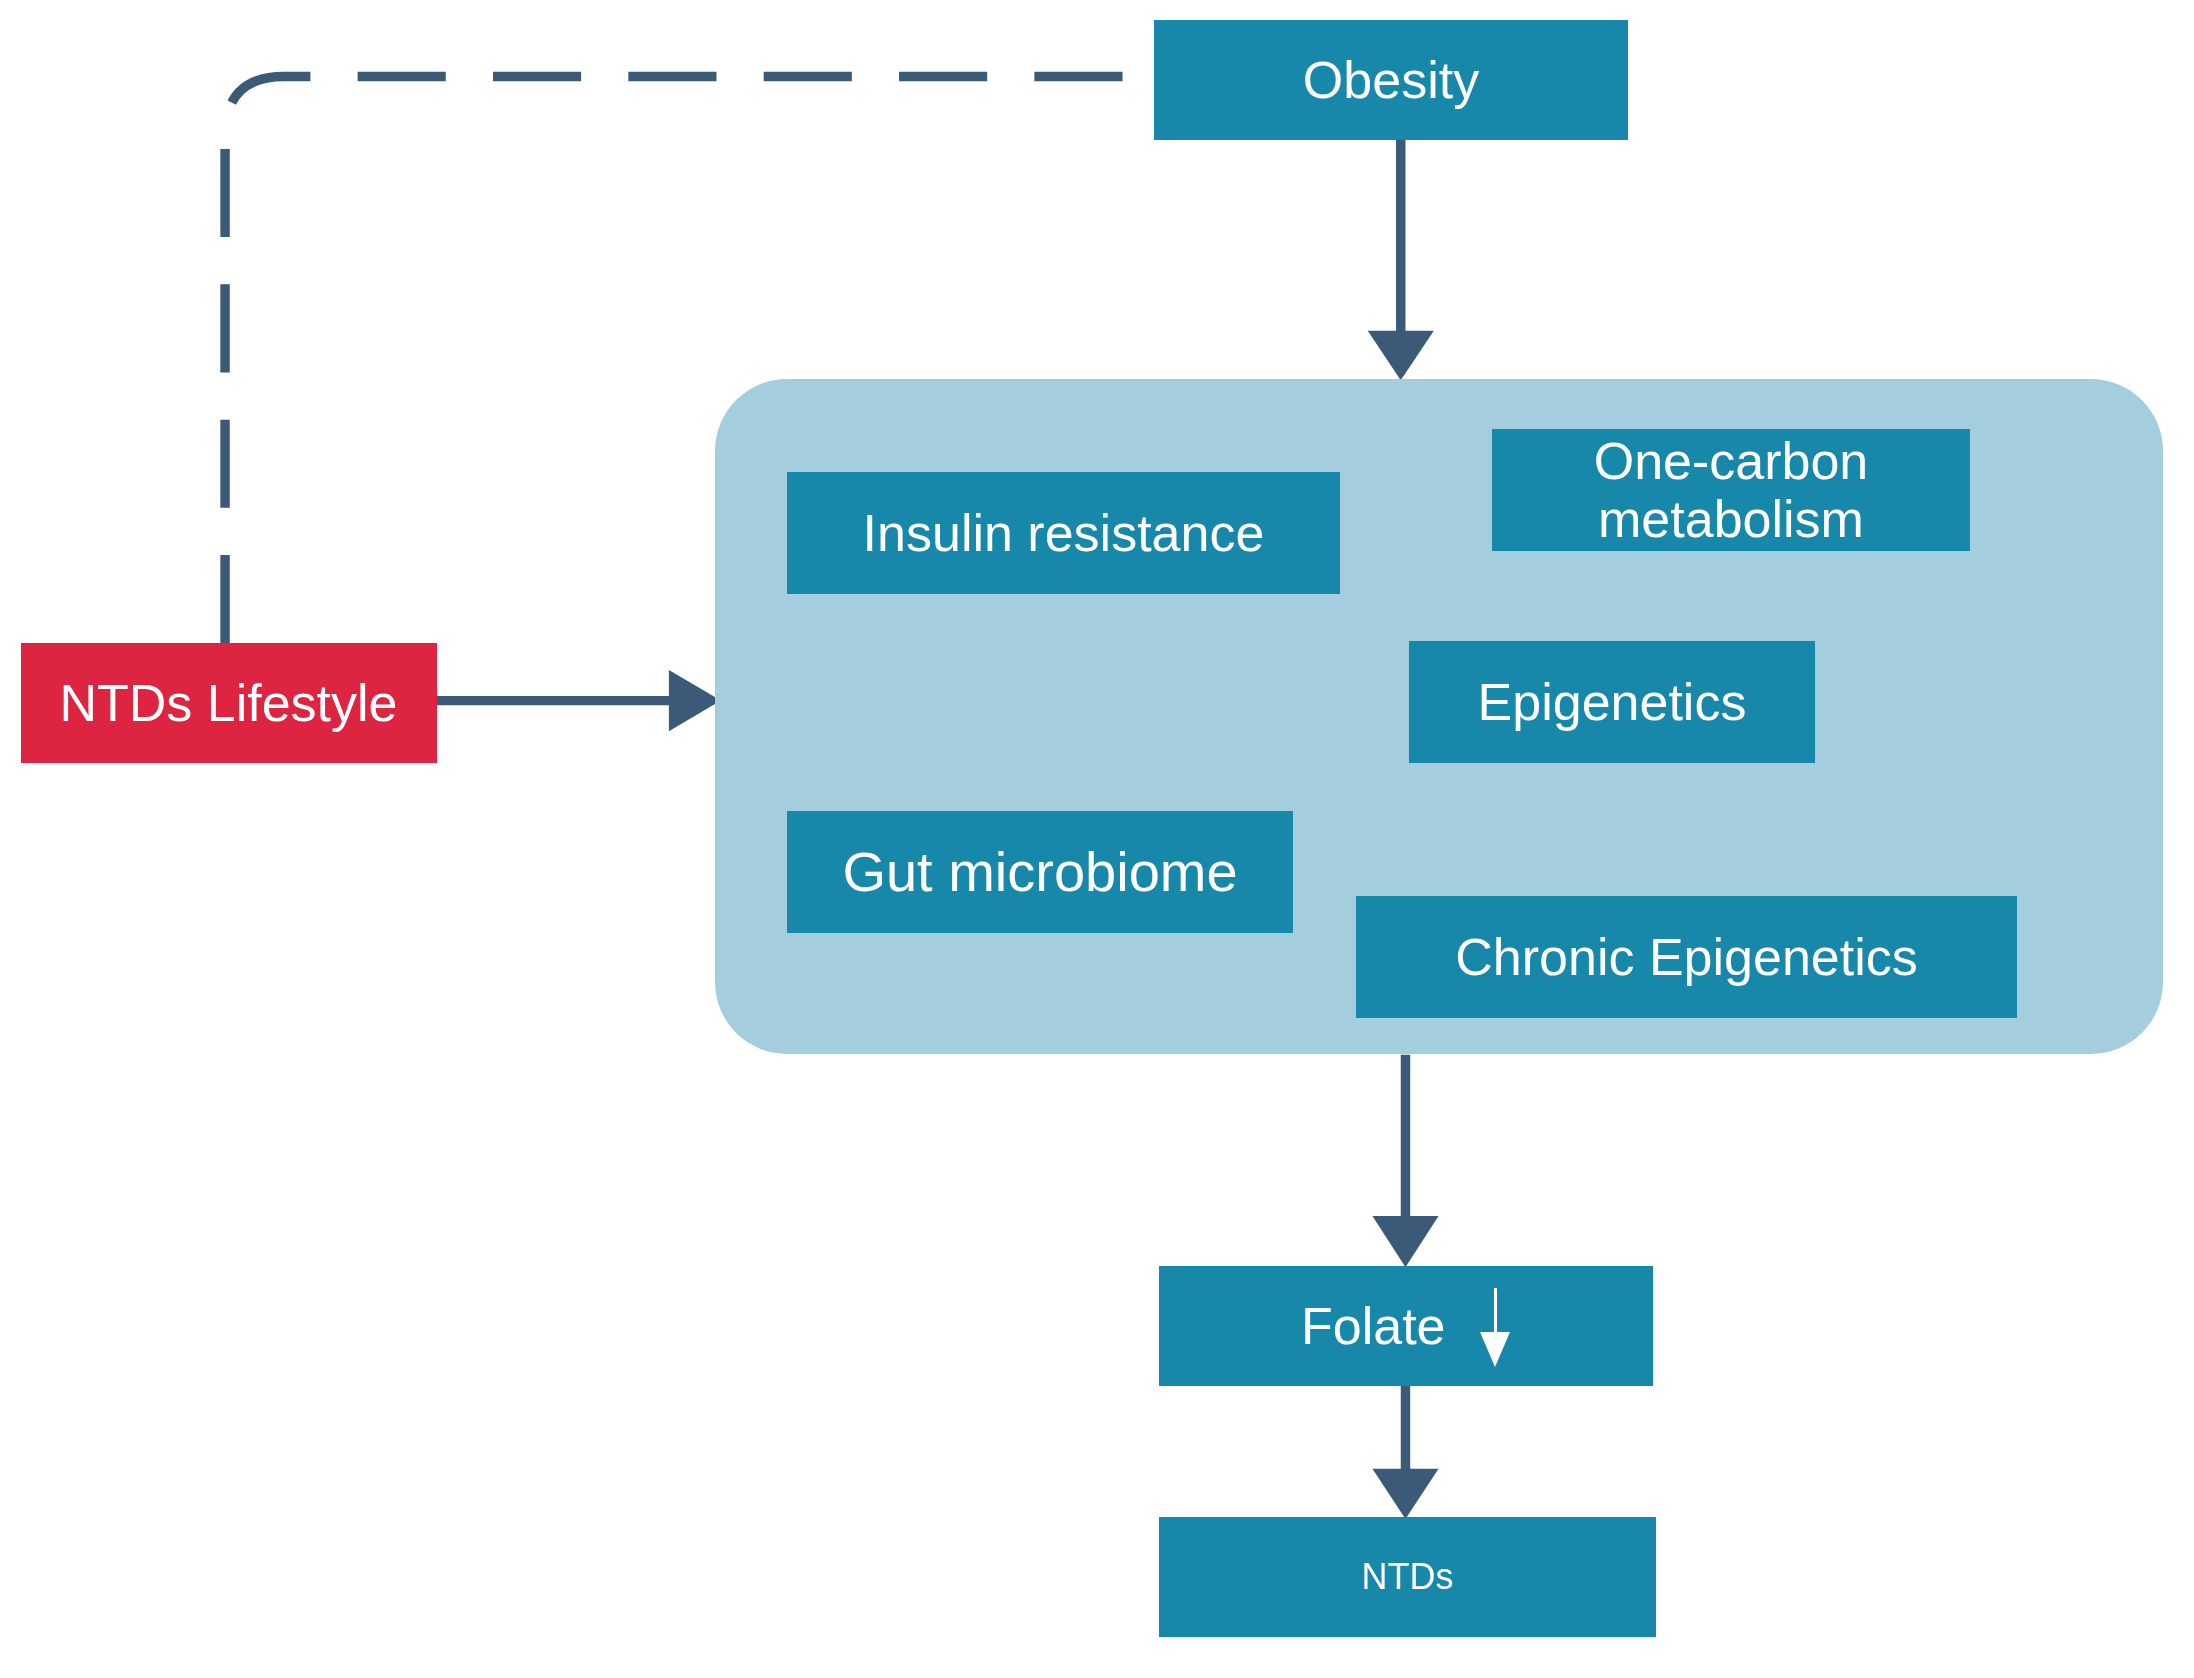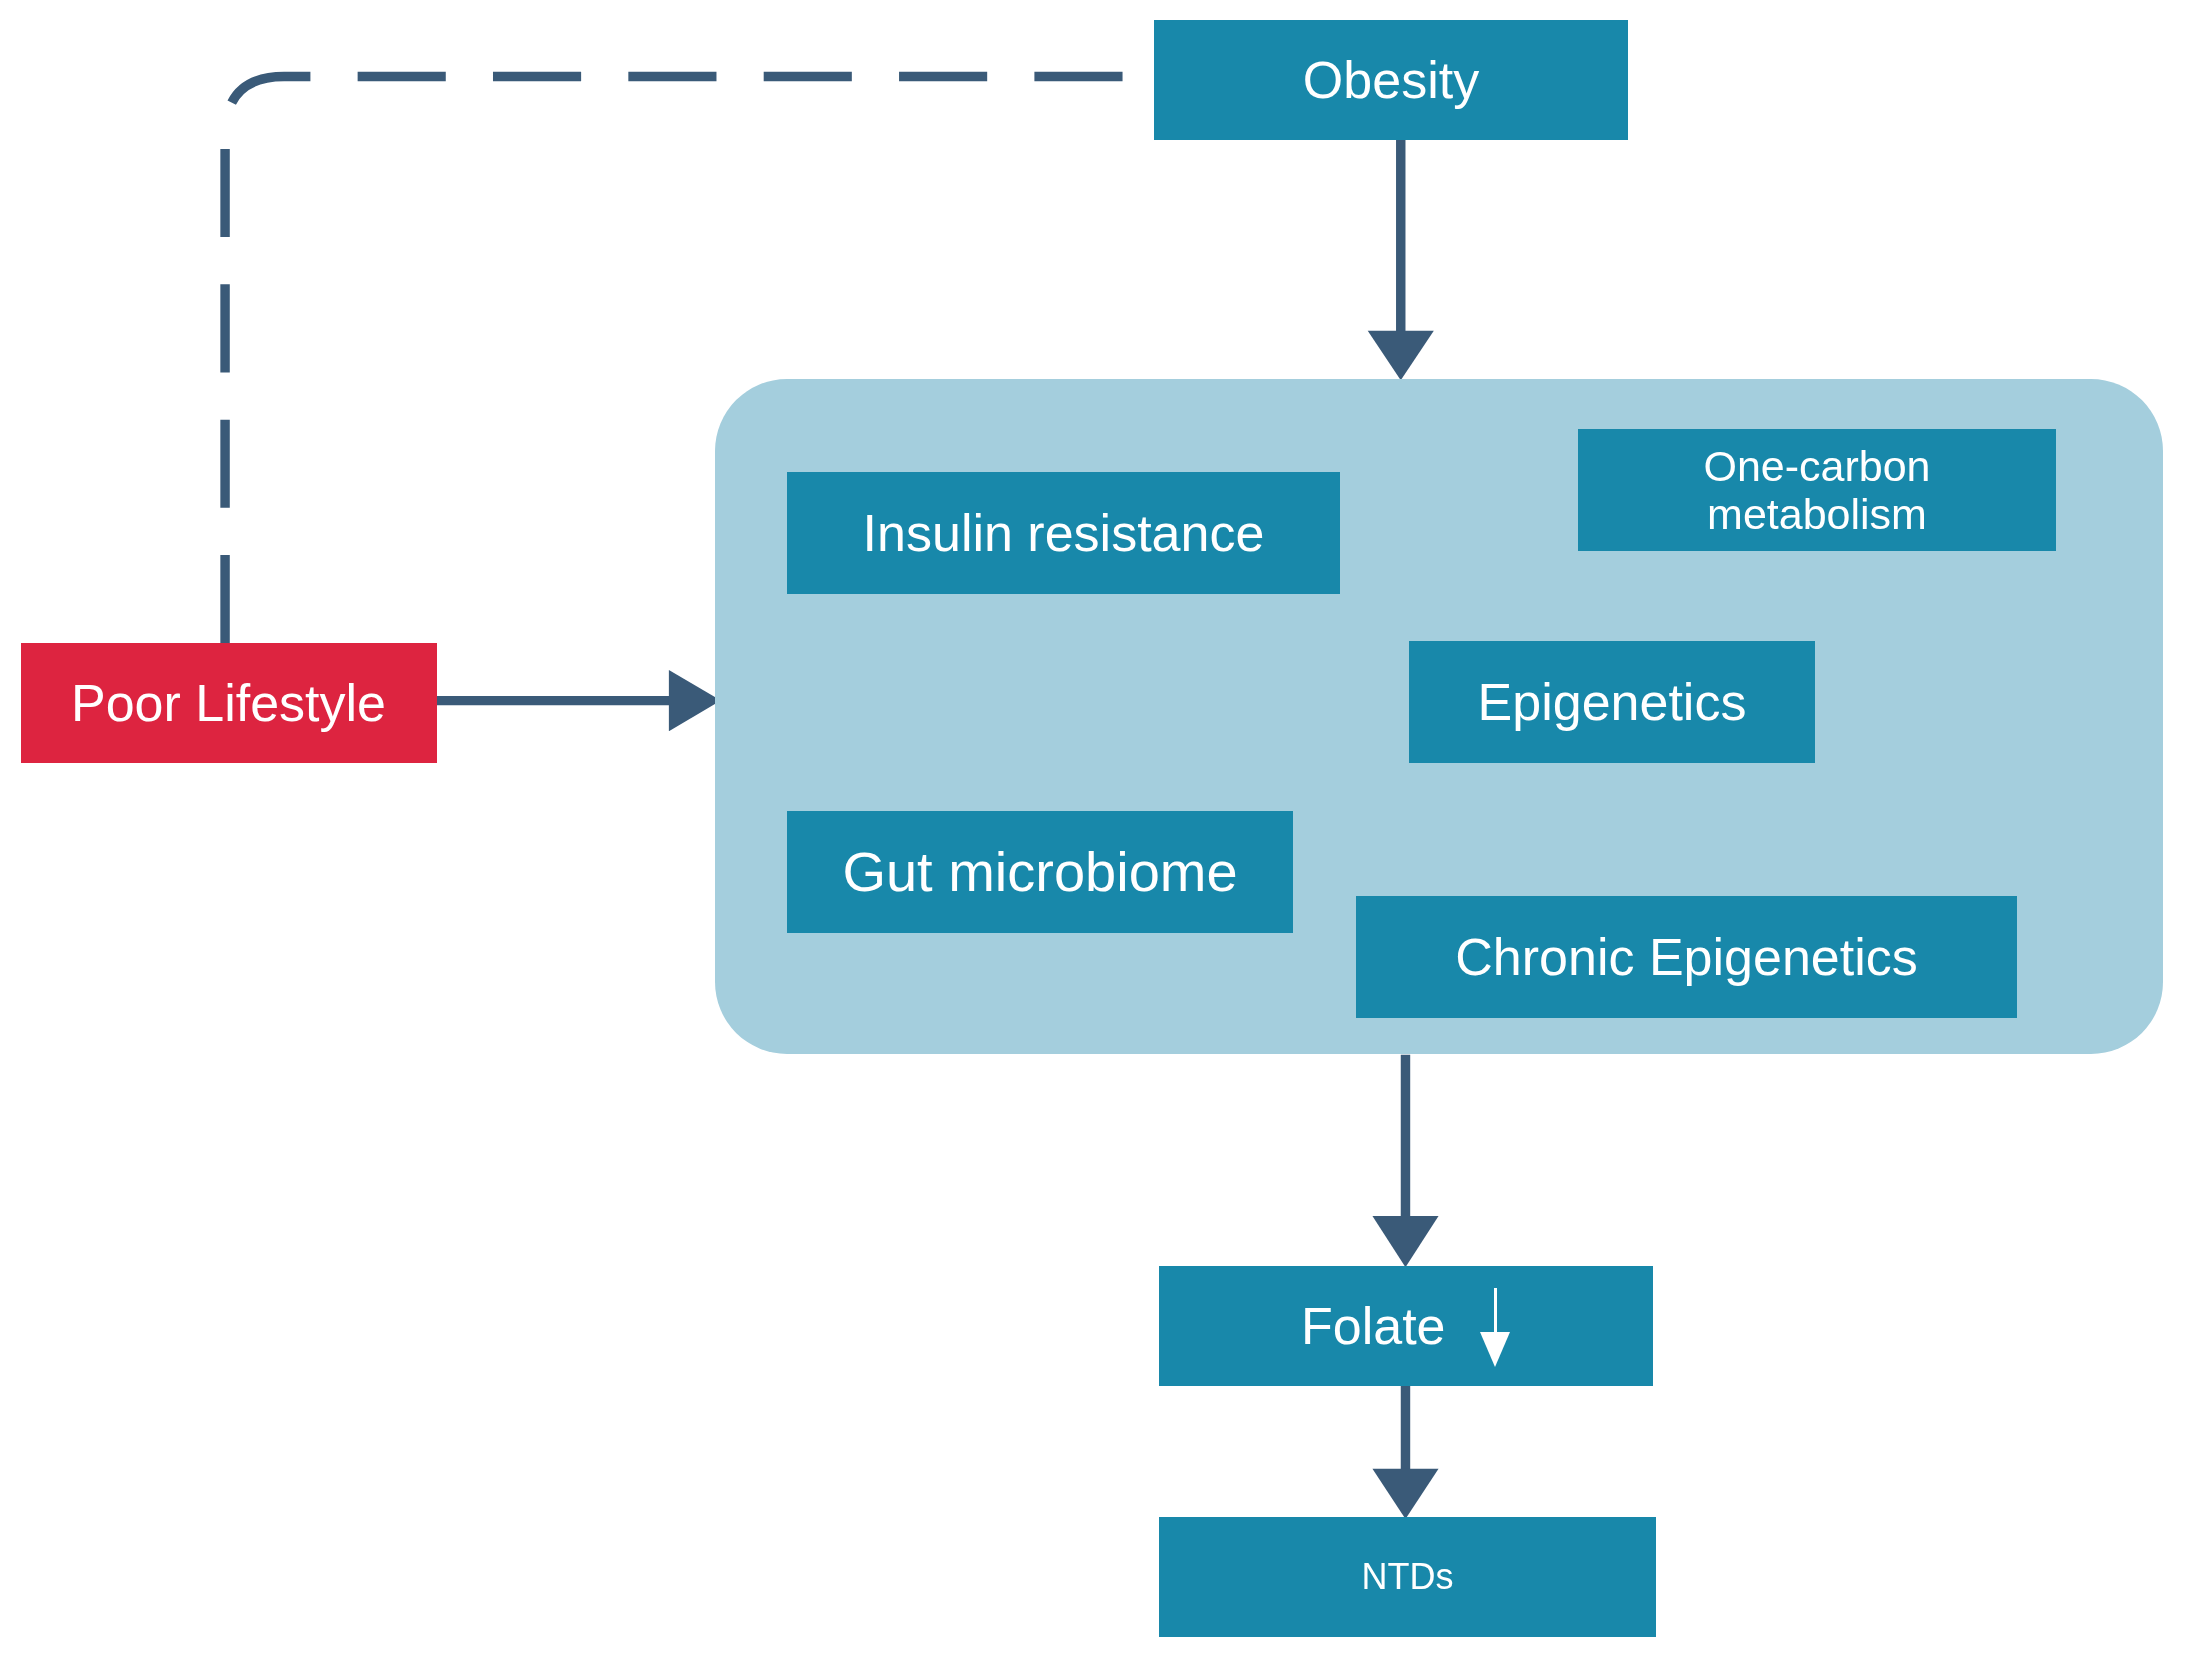--- a/index.html
+++ b/index.html
@@ -40,21 +40,21 @@
   #group-panel {
     position: absolute;
     background: #A4CEDD;
     border-radius: 72px;
   }
 
   
   #node-obesity            { left: 1154px; top: 19.7px;   width: 474px;  height: 120px;  font-size: 52px; }
   #node-poor-lifestyle     { left: 20.5px;   top: 643px;  width: 416px;  height: 120px;  font-size: 52px; }
   #node-insulin-resistance { left: 787px; top: 472px;  width: 553px;  height: 122px;  font-size: 52px; }
-  #node-one-carbon         { left: 1578px; top: 429px;  width: 478px;  height: 122px;  font-size: 43px; }
+  #node-one-carbon         { left: 1492px; top: 429px;  width: 478px;  height: 122px;  font-size: 52px; }
   #node-epigenetics        { left: 1409px; top: 641px;  width: 406px;  height: 122px;  font-size: 52px; }
   #node-gut-microbiome     { left: 787px; top: 811px; width: 506px;  height: 122px;  font-size: 56px; }
   #node-chronic-inflam     { left: 1356px; top: 896px; width: 661px;  height: 122px;  font-size: 52px; }
   #node-folate             { left: 1159px; top: 1266px; width: 494px;  height: 120px;  font-size: 52px; }
   #node-ntds               { left: 1159px; top: 1517px; width: 497px;  height: 120px;  font-size: 36px; }
 
   .folate-inner {
     display: inline-flex;
     align-items: center;
     gap: 34px;
@@ -106,21 +106,21 @@
     <polygon points="1744,1866 1828,1866 1786,1930" fill="#3A5A78"></polygon>
   </svg>
 
   <div id="group-panel" style="left:715px; top:379px; width:1448px; height:675px;"></div>
 
   <div class="node node-teal" id="node-obesity">
     <span>Obesity</span>
   </div>
 
   <div class="node node-red" id="node-poor-lifestyle">
-    <span>Poor Lifestyle</span>
+    <span>NTDs Lifestyle</span>
   </div>
 
   <div class="node node-teal" id="node-insulin-resistance">
     <span>Insulin resistance</span>
   </div>
 
   <div class="node node-teal" id="node-one-carbon">
     <span>One-carbon
 metabolism</span>
   </div>

